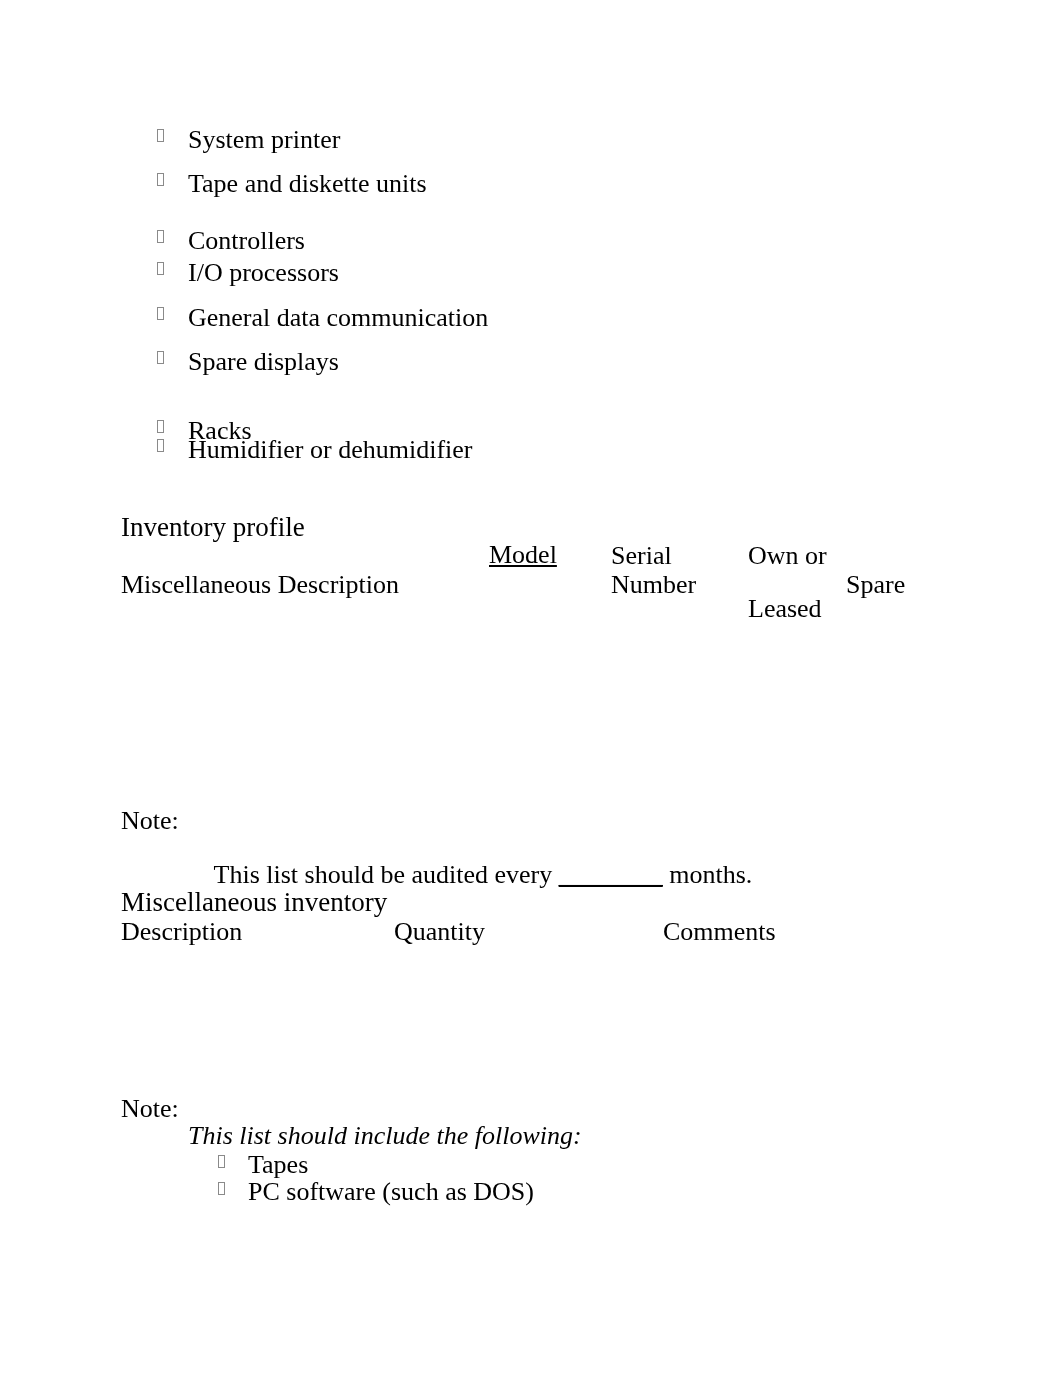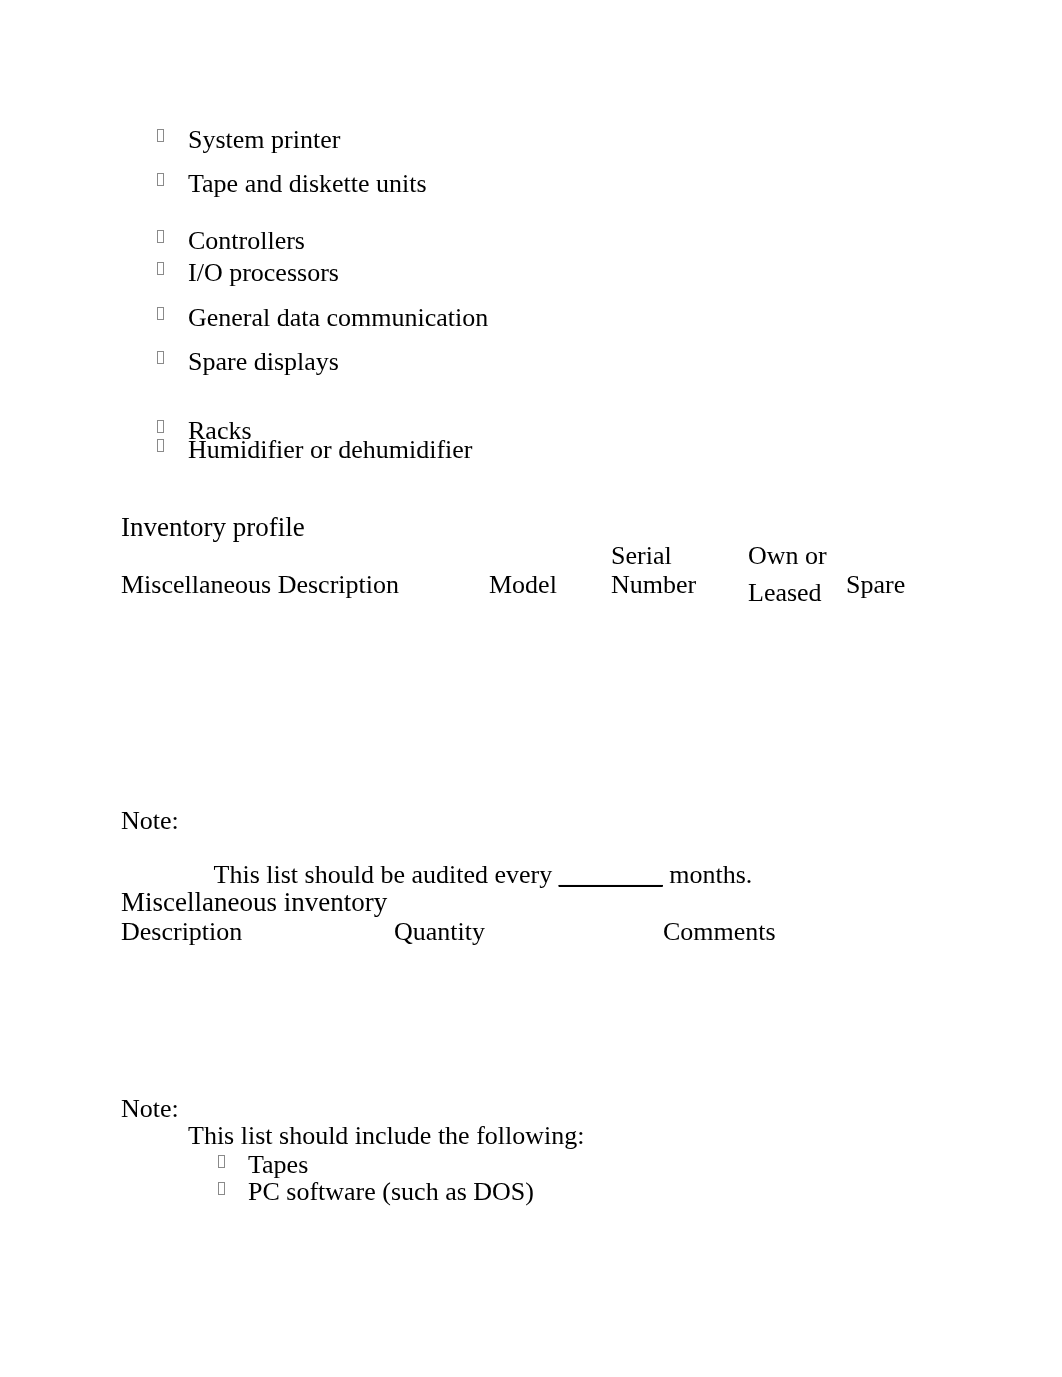--- a/index.html
+++ b/index.html
@@ -135,25 +135,25 @@
   </ul>
 
   <div class="abs heading-text" style="left:121px; top:514px;">Inventory profile</div>
 
   <div class="thead-cell" style="left:611px; top:543px;">Serial</div>
 
   <div class="thead-cell" style="left:748px; top:543px;">Own or</div>
 
   <div class="thead-cell" style="left:121px; top:572px;">Miscellaneous Description</div>
 
-  <div class="thead-cell" style="left:489px; top:572px;">Model</div>
+  <div class="thead-cell" style="left:489px; top:542px;text-decoration:underline;">Model</div>
 
   <div class="thead-cell" style="left:611px; top:572px;">Number</div>
 
-  <div class="thead-cell" style="left:748px; top:580px;">Leased</div>
+  <div class="thead-cell" style="left:748px; top:596px;">Leased</div>
 
   <div class="thead-cell" style="left:846px; top:572px;">Spare</div>
 
   <div style="position:absolute; left:121px; top:605px; width:800px; height:195px;"></div>
 
   <div class="abs body-text" style="left:121px; top:808px;">Note:</div>
 
   <div class="abs heading-text" style="left:121px; top:889px;">Miscellaneous inventory</div>
 
   <div class="abs body-text" style="left:188px; top:836px;">
@@ -163,21 +163,21 @@
   <div class="thead-cell" style="left:121px; top:919px;">Description</div>
 
   <div class="thead-cell" style="left:394px; top:919px;">Quantity</div>
 
   <div class="thead-cell" style="left:663px; top:919px;">Comments</div>
 
   <div style="position:absolute; left:121px; top:952px; width:800px; height:140px;"></div>
 
   <div class="abs body-text" style="left:121px; top:1096px;">Note:</div>
 
-  <div class="abs body-text" style="left:188px; top:1123px;">This list should include the following:</div>
+  <div class="abs body-text" style="left:188px; top:1123px;font-style:italic;">This list should include the following:</div>
 
   <ul class="bullet-list">
 
     <li class="bullet-item" style="top:1152px;">
       <span class="bullet-glyph nested"></span>
       <span class="bullet-label nested">Tapes</span>
     </li>
 
     <li class="bullet-item" style="top:1179px;">
       <span class="bullet-glyph nested"></span>

